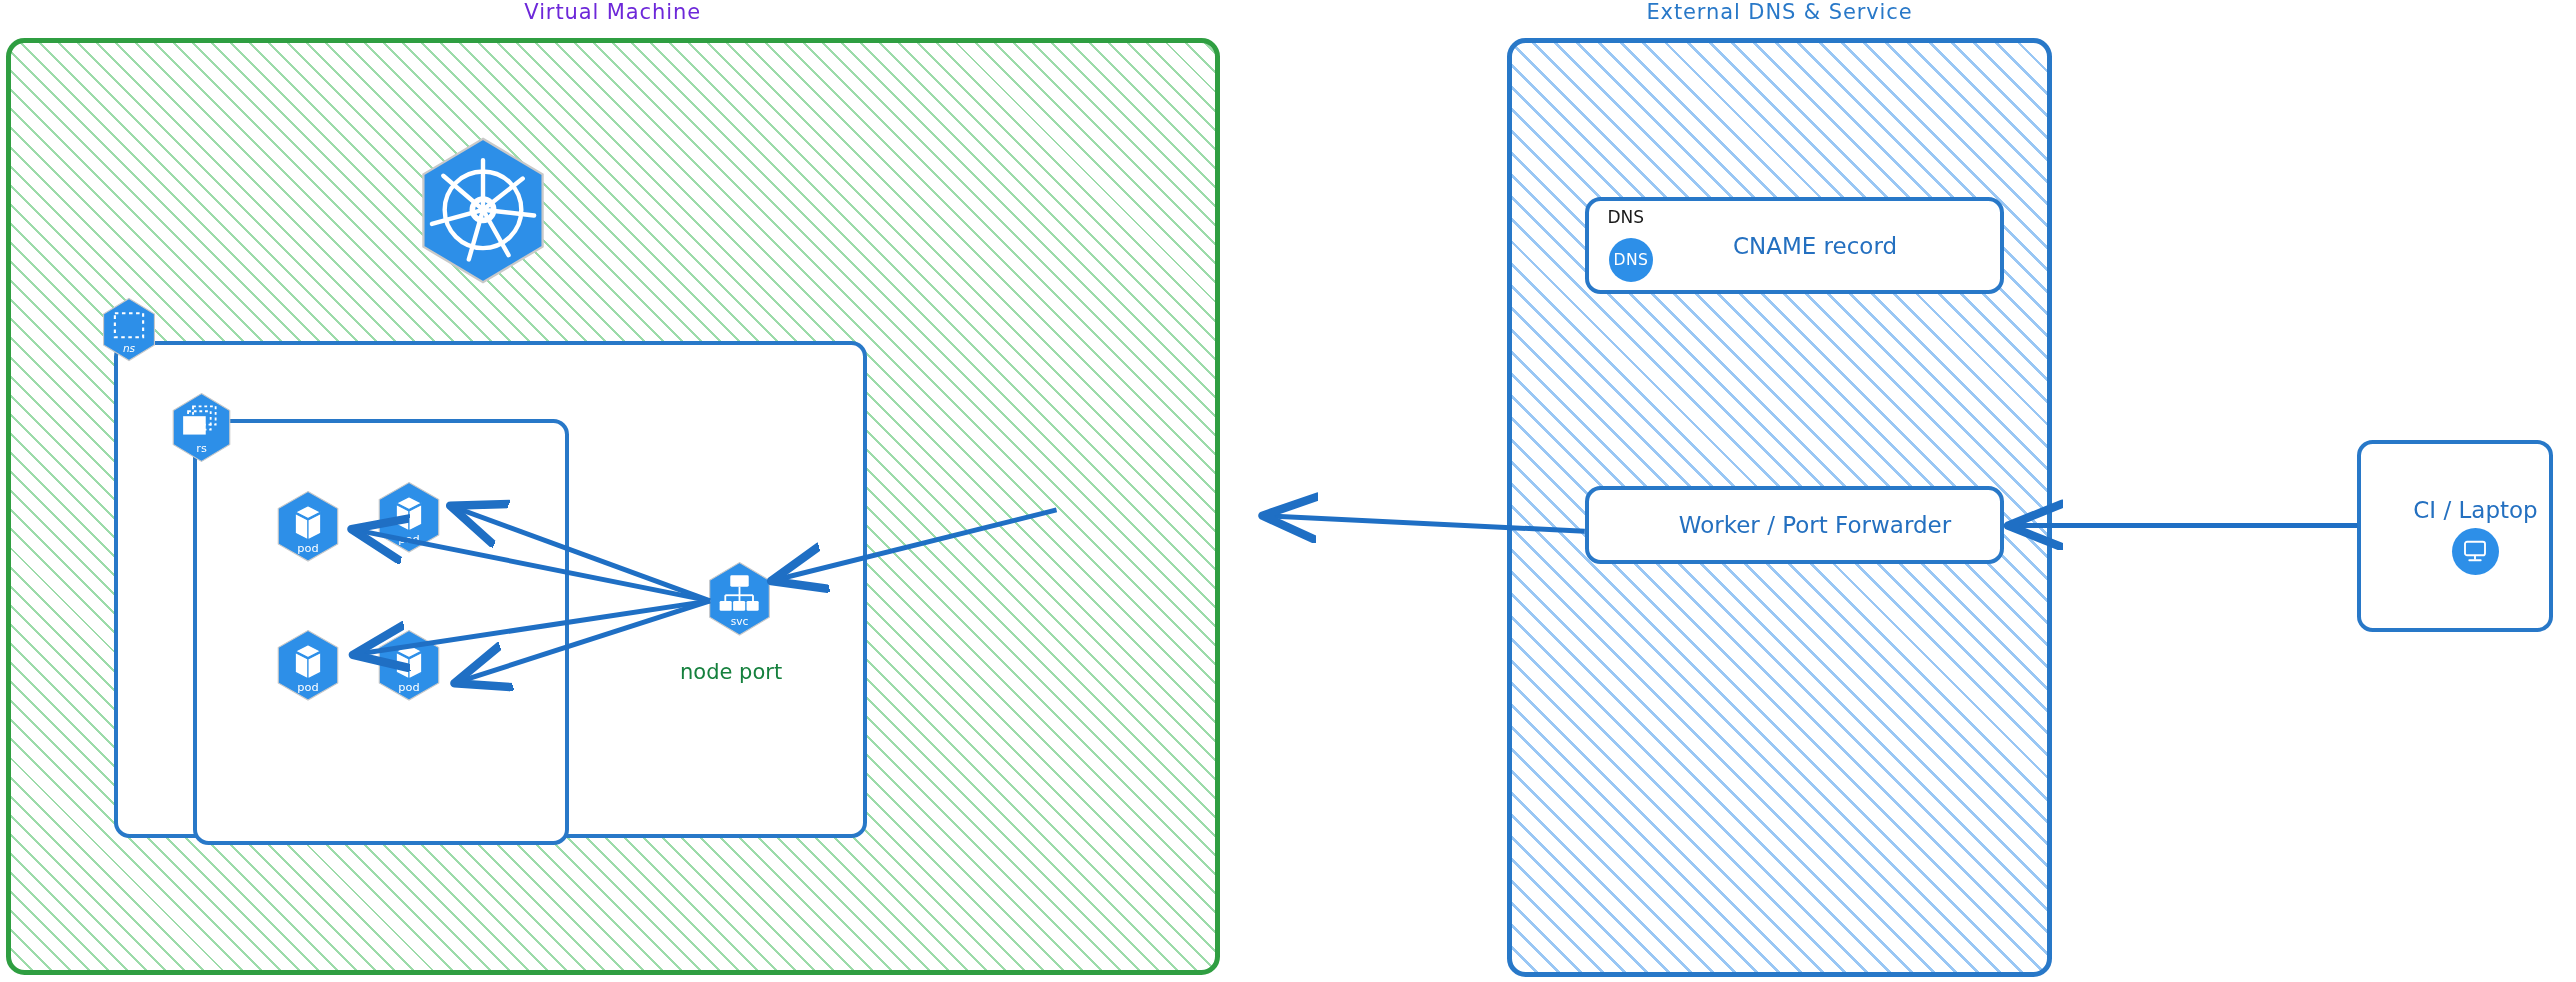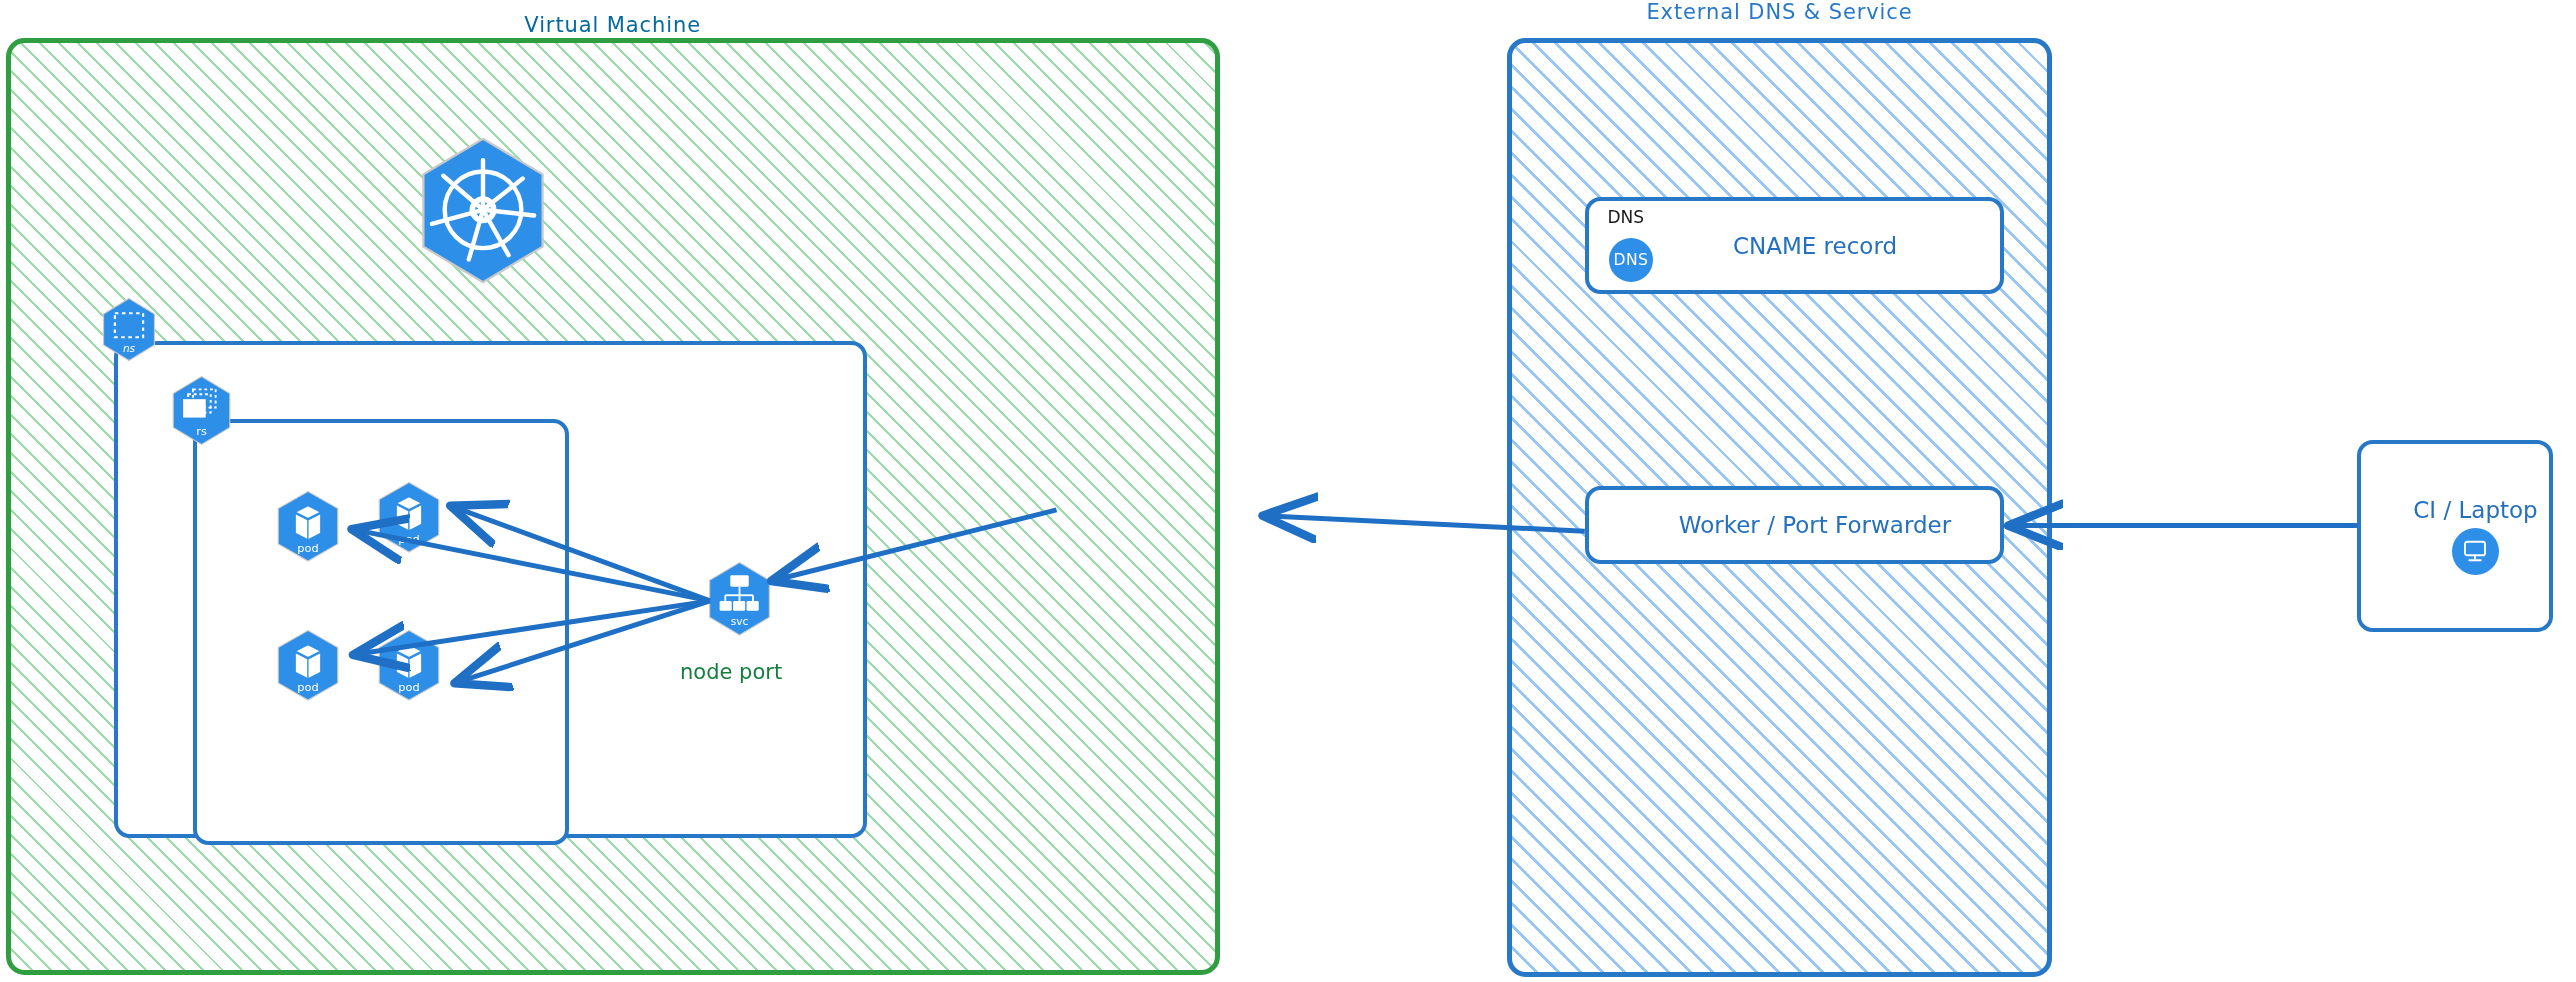--- a/index.html
+++ b/index.html
@@ -36,22 +36,22 @@
     border: 5px solid #2f9e41;
     background-color: #ffffff;
     background-image: repeating-linear-gradient(
         45deg,
         rgba(75,190,100,0.55) 0px,
         rgba(75,190,100,0.55) 2.1px,
         rgba(255,255,255,0) 2.1px,
         rgba(255,255,255,0) 13.5px);
   }
   .title-vm {
-    left: 5.7px; top: 13px; width: 1214px;
-    color: #0369a1;
+    left: 5.7px; top: 0px; width: 1214px;
+    color: #6d28d9;
   }
 
   .zone-ext {
     left: 1507px; top: 38px; width: 545px; height: 939px;
     border: 5px solid #2878c8;
     background-color: #ffffff;
     background-image: repeating-linear-gradient(
         45deg,
         rgba(110,175,240,0.70) 0px,
         rgba(110,175,240,0.70) 2.8px,
@@ -183,21 +183,21 @@
   </div>
 
   <div class="k8s" style="left:99px; top:297px; width:60px; height:65px;font-style:italic;">
     <svg width="60" height="65" viewBox="0 0 84 92">
       <polygon points="42,2 78,24 78,68 42,90 6,68 6,24" fill="#2d8fe8" stroke="#c9c9c9" stroke-width="1.6"></polygon>
       <rect x="22" y="23" width="40" height="34" fill="none" stroke="#ffffff" stroke-width="3" stroke-dasharray="5 5"></rect>
       <text x="42" y="78" fill="#ffffff" font-size="15" text-anchor="middle" font-family="DejaVu Sans, sans-serif">ns</text>
     </svg>
   </div>
 
-  <div class="k8s" style="left:169px; top:375px; width:65px; height:71px;">
+  <div class="k8s" style="left:169px; top:392px; width:65px; height:71px;">
     <svg width="65" height="71" viewBox="0 0 92 100">
       <polygon points="46,2 86,26 86,74 46,98 6,74 6,26" fill="#2d8fe8" stroke="#c9c9c9" stroke-width="1.6"></polygon>
       <rect x="34" y="20" width="32" height="26" fill="none" stroke="#ffffff" stroke-width="2.6" stroke-dasharray="4 4"></rect>
       <rect x="27" y="27" width="32" height="26" fill="none" stroke="#ffffff" stroke-width="2.6" stroke-dasharray="4 4"></rect>
       <rect x="20" y="34" width="32" height="26" fill="#ffffff"></rect>
       <text x="46" y="84" fill="#ffffff" font-size="16" text-anchor="middle" font-family="DejaVu Sans, sans-serif">rs</text>
     </svg>
   </div>
 
   <div class="k8s" style="left:274px; top:490px; width:68px; height:74px;">

